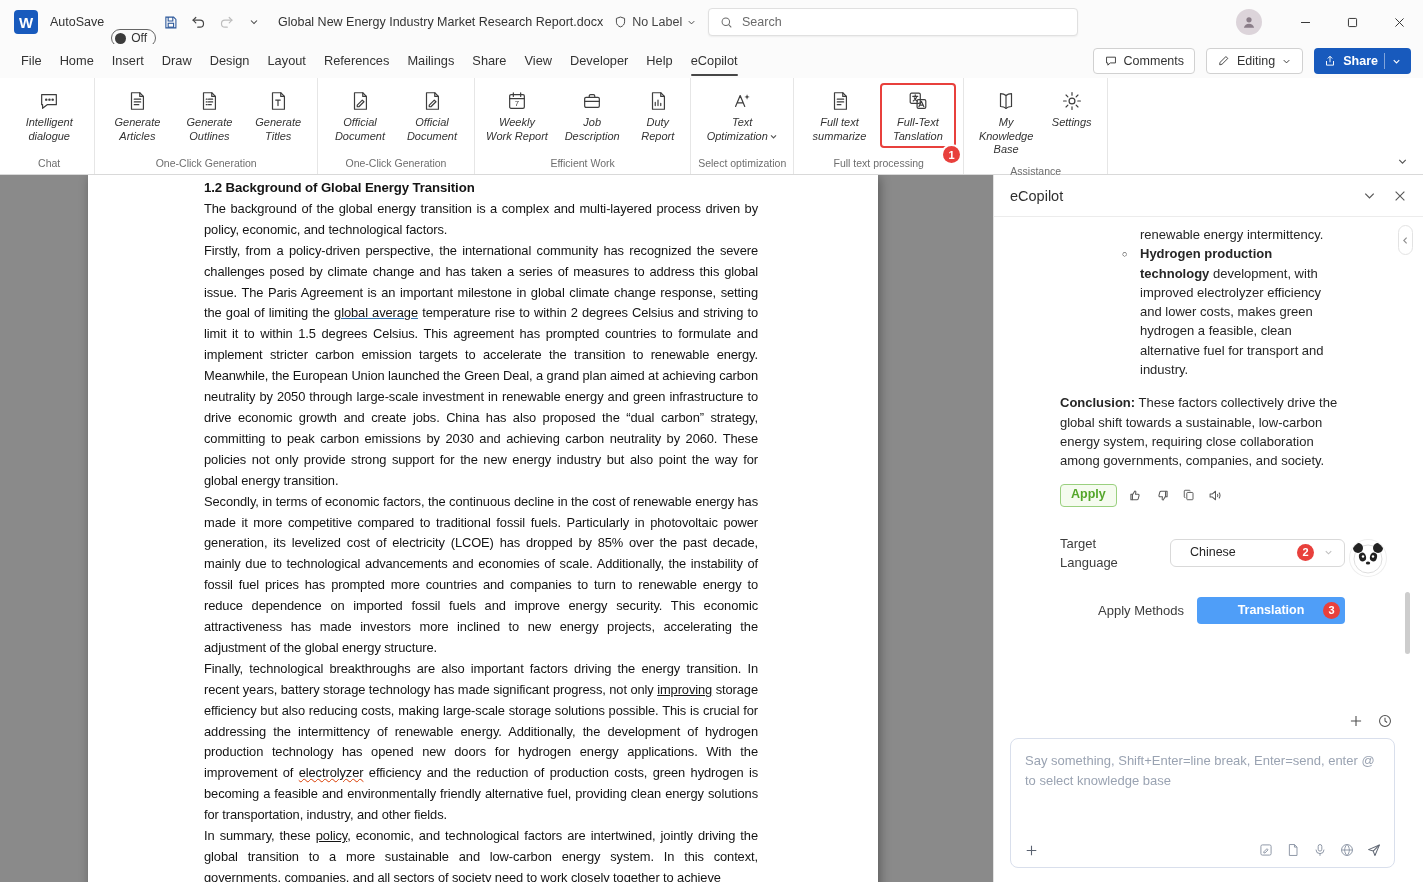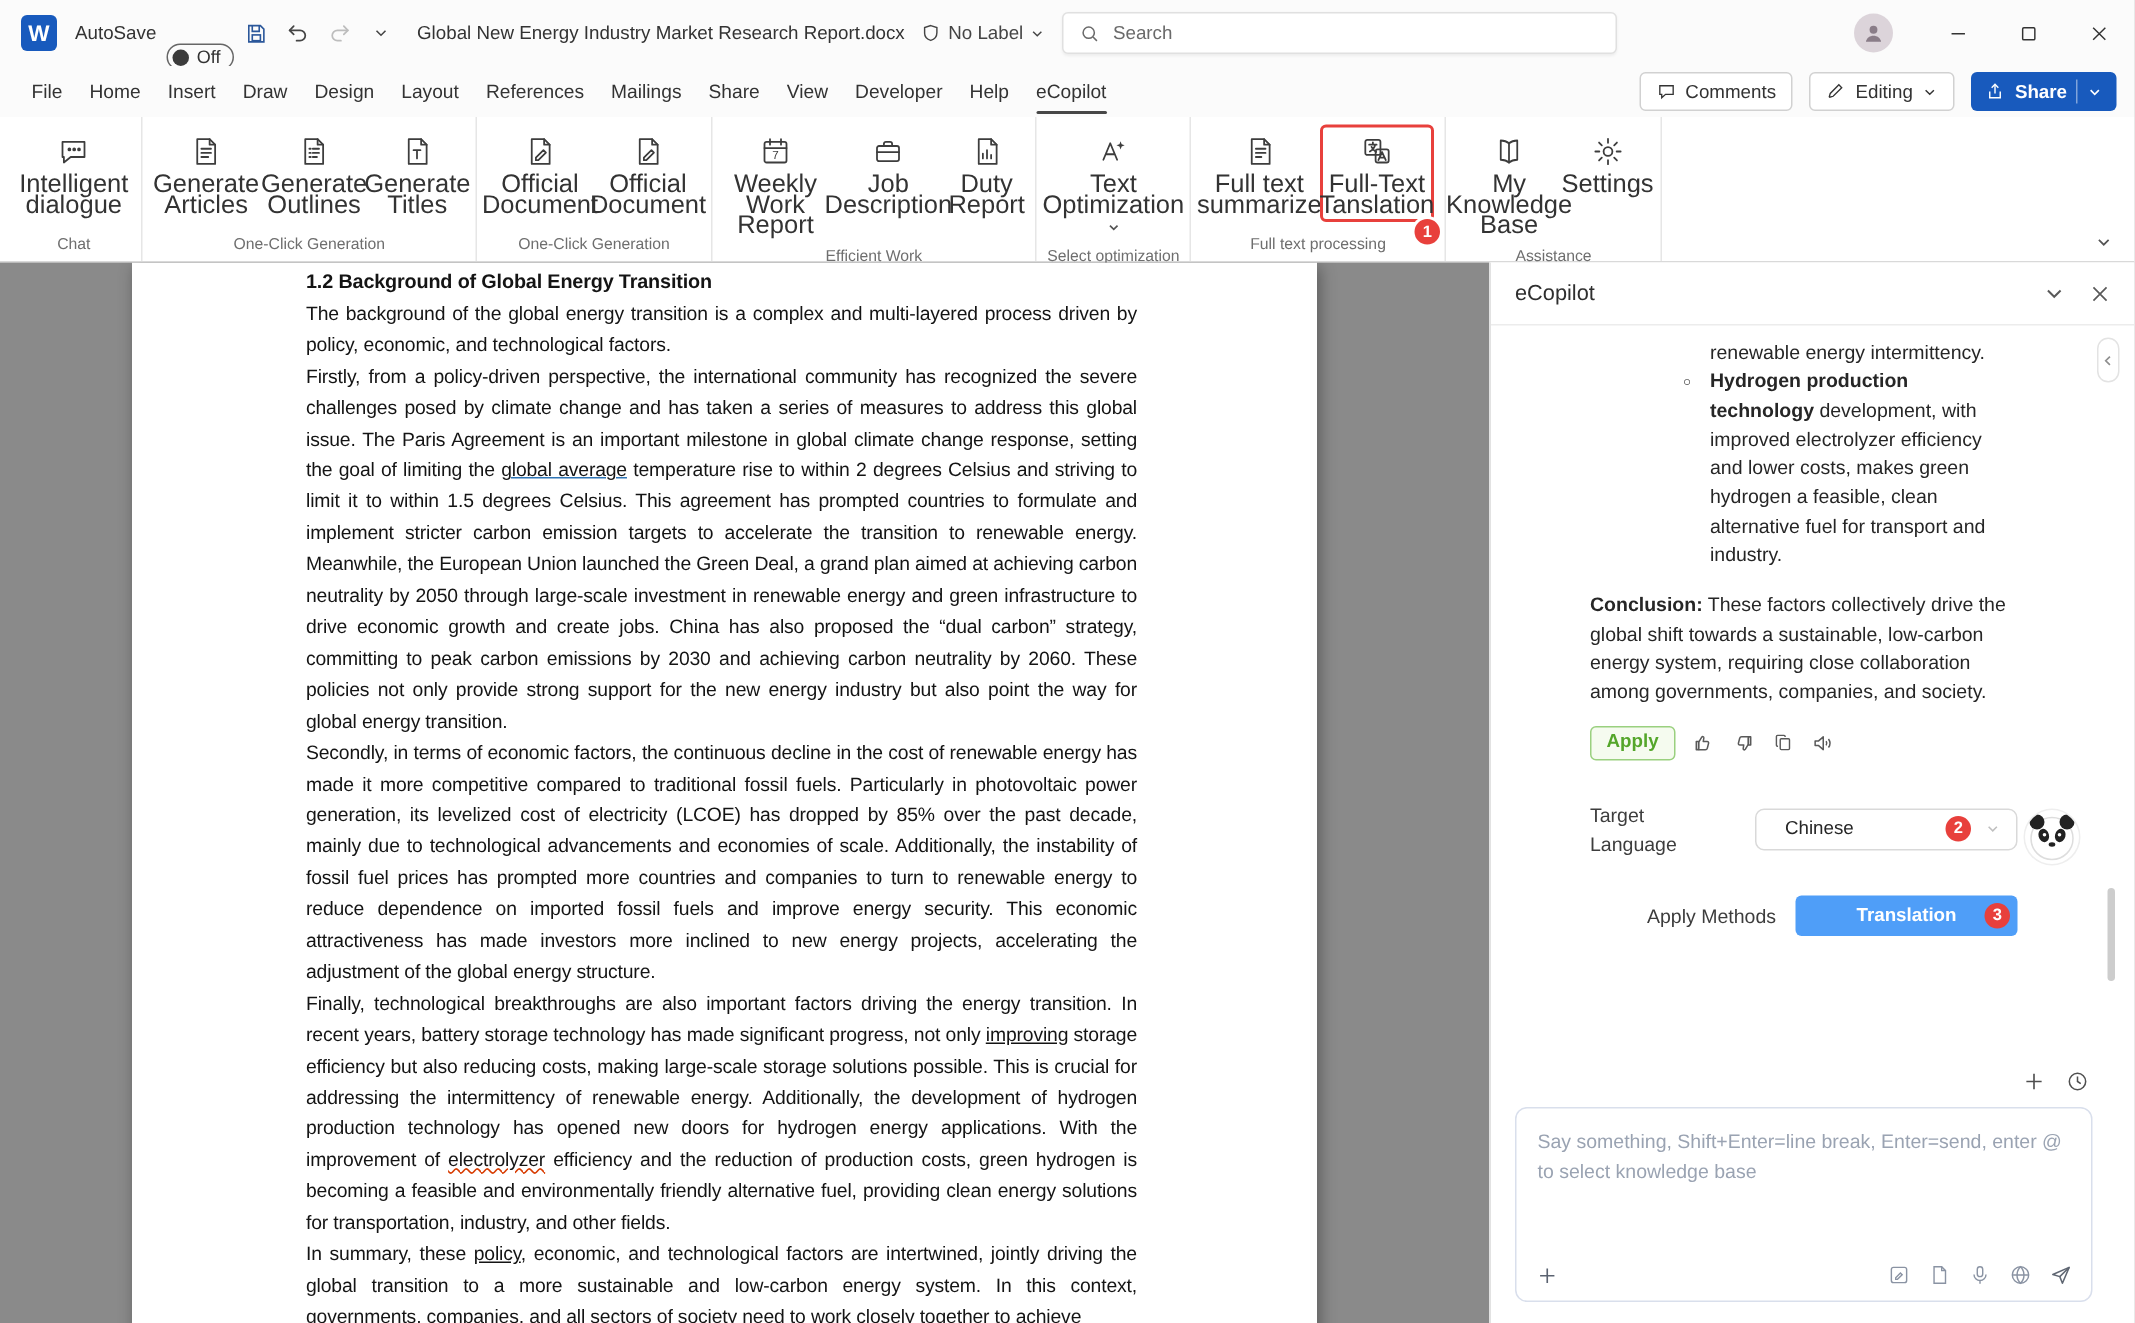--- a/index.html
+++ b/index.html
@@ -37,21 +37,21 @@
   .share-div { width:1px; height:16px; background:rgba(255,255,255,.45); }
 
   
   .ribbon { height:97px; display:flex; padding:0 4px; background:#fff; border-bottom:1px solid #d9d9d9; position:relative; }
   .ribbon-group { display:flex; flex-direction:column; align-items:center; padding:5px 7px 1px; border-right:1px solid #e6e6e6; }
   .ribbon-buttons { display:flex; gap:2px; flex:1; align-items:flex-start; }
   .ribbon-btn { display:flex; flex-direction:column; align-items:center; padding:3px 2px; border:2px solid transparent;
     border-radius:4px; position:relative; cursor:pointer; }
   .ribbon-btn.highlighted { border-color:var(--accent-red); }
   .ricon { height:25px; display:flex; align-items:center; color:#3d3d3d; }
-  .rlabel { font-size:17px; line-height:13.5px; text-align:center; color:#333; margin-top:3px; }
+  .rlabel { font-size:11px; line-height:13.5px; text-align:center; color:#333; margin-top:3px;font-style:italic; }
   .rlabel .ddc { display:inline-block; vertical-align:-1px; margin-left:1px; color:#555; }
   .group-label { font-size:10.5px; color:#6e6e6e; padding:3px 0 4px; white-space:nowrap; }
   .num-badge { width:17px; height:17px; border-radius:50%; background:var(--accent-red); color:#fff; font-size:11px; font-weight:bold;
     display:flex; align-items:center; justify-content:center; flex:none; }
   .ribbon-btn .num-badge { position:absolute; right:-6px; bottom:-17px; z-index:5; box-shadow:0 0 0 2px #fff; }
   .ribbon-collapse { position:absolute; right:14px; bottom:6px; color:#555; }
 
   
   .main { display:flex; height:707px; }
   .doc-area { flex:1; background:#8a8a8a; position:relative; overflow:hidden; }

